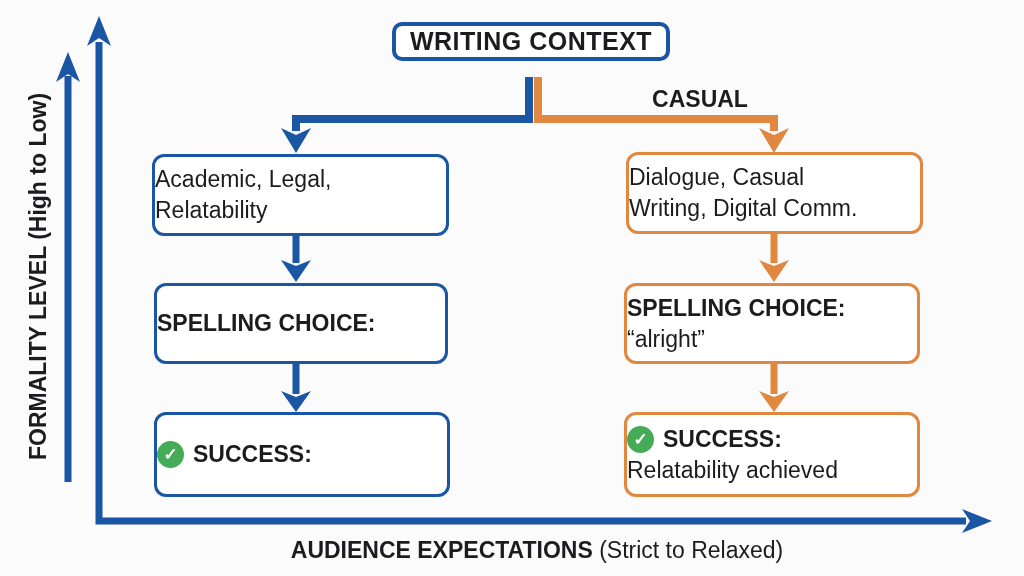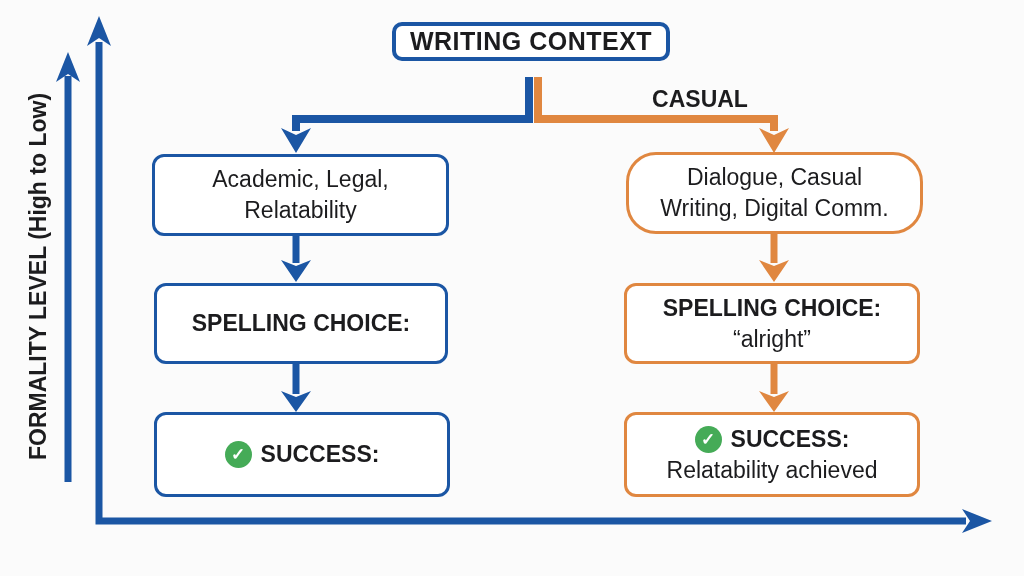--- a/index.html
+++ b/index.html
@@ -31,21 +31,21 @@
   .stroke-orange { stroke: var(--orange); fill: none; }
   .fill-blue     { fill: var(--blue);   stroke: none; }
   .fill-orange   { fill: var(--orange); stroke: none; }
 
   .node {
     position: absolute;
     background: var(--box_bg);
     border-radius: 12px;
     display: flex;
     flex-direction: column;
-    align-items: center;
+    align-items: flex-start;
     justify-content: center;
     text-align: center;
     line-height: 31px;
     font-size: 23px;
   }
   .node.blue   { border: 3.5px solid var(--blue); }
   .node.orange { border: 3.5px solid var(--orange); }
 
   .root-node {
     position: absolute;
@@ -67,21 +67,21 @@
     top: 86px;
     width: 160px;
     text-align: center;
     font-size: 23px;
     font-weight: bold;
   }
   #formal-label { left: 296px; }
   #casual-label { left: 620px; }
 
   .ctx-formal  { left: 152px; top: 154px; width: 297px; height: 82px; }
-  .ctx-casual  { left: 626px; top: 152px; width: 297px; height: 82px; border-radius: 30px; }
+  .ctx-casual  { left: 626px; top: 152px; width: 297px; height: 82px; }
   .cho-formal  { left: 154px; top: 283px; width: 294px; height: 81px; }
   .cho-casual  { left: 624px; top: 283px; width: 296px; height: 81px; }
   .suc-formal  { left: 154px; top: 412px; width: 296px; height: 85px; }
   .suc-casual  { left: 624px; top: 412px; width: 296px; height: 85px; }
 
   .bold-line { font-weight: bold; }
 
   .success-title-row {
     display: flex;
     align-items: center;
@@ -184,14 +184,17 @@
   </div>
   <div class="node orange suc-casual">
     <span class="success-title-row">
       <span class="check-badge">✓</span>
       <span class="bold-line">SUCCESS:</span>
     </span>
     <span>Relatability achieved</span>
   </div>
 
   <div class="y-axis-label">FORMALITY LEVEL (High to Low)</div>
+  <div class="x-axis-label">
+    <span class="bold-part">AUDIENCE EXPECTATIONS</span><span> (Strict to Relaxed)</span>
+  </div>
 
 </div>
 
 </body></html>

